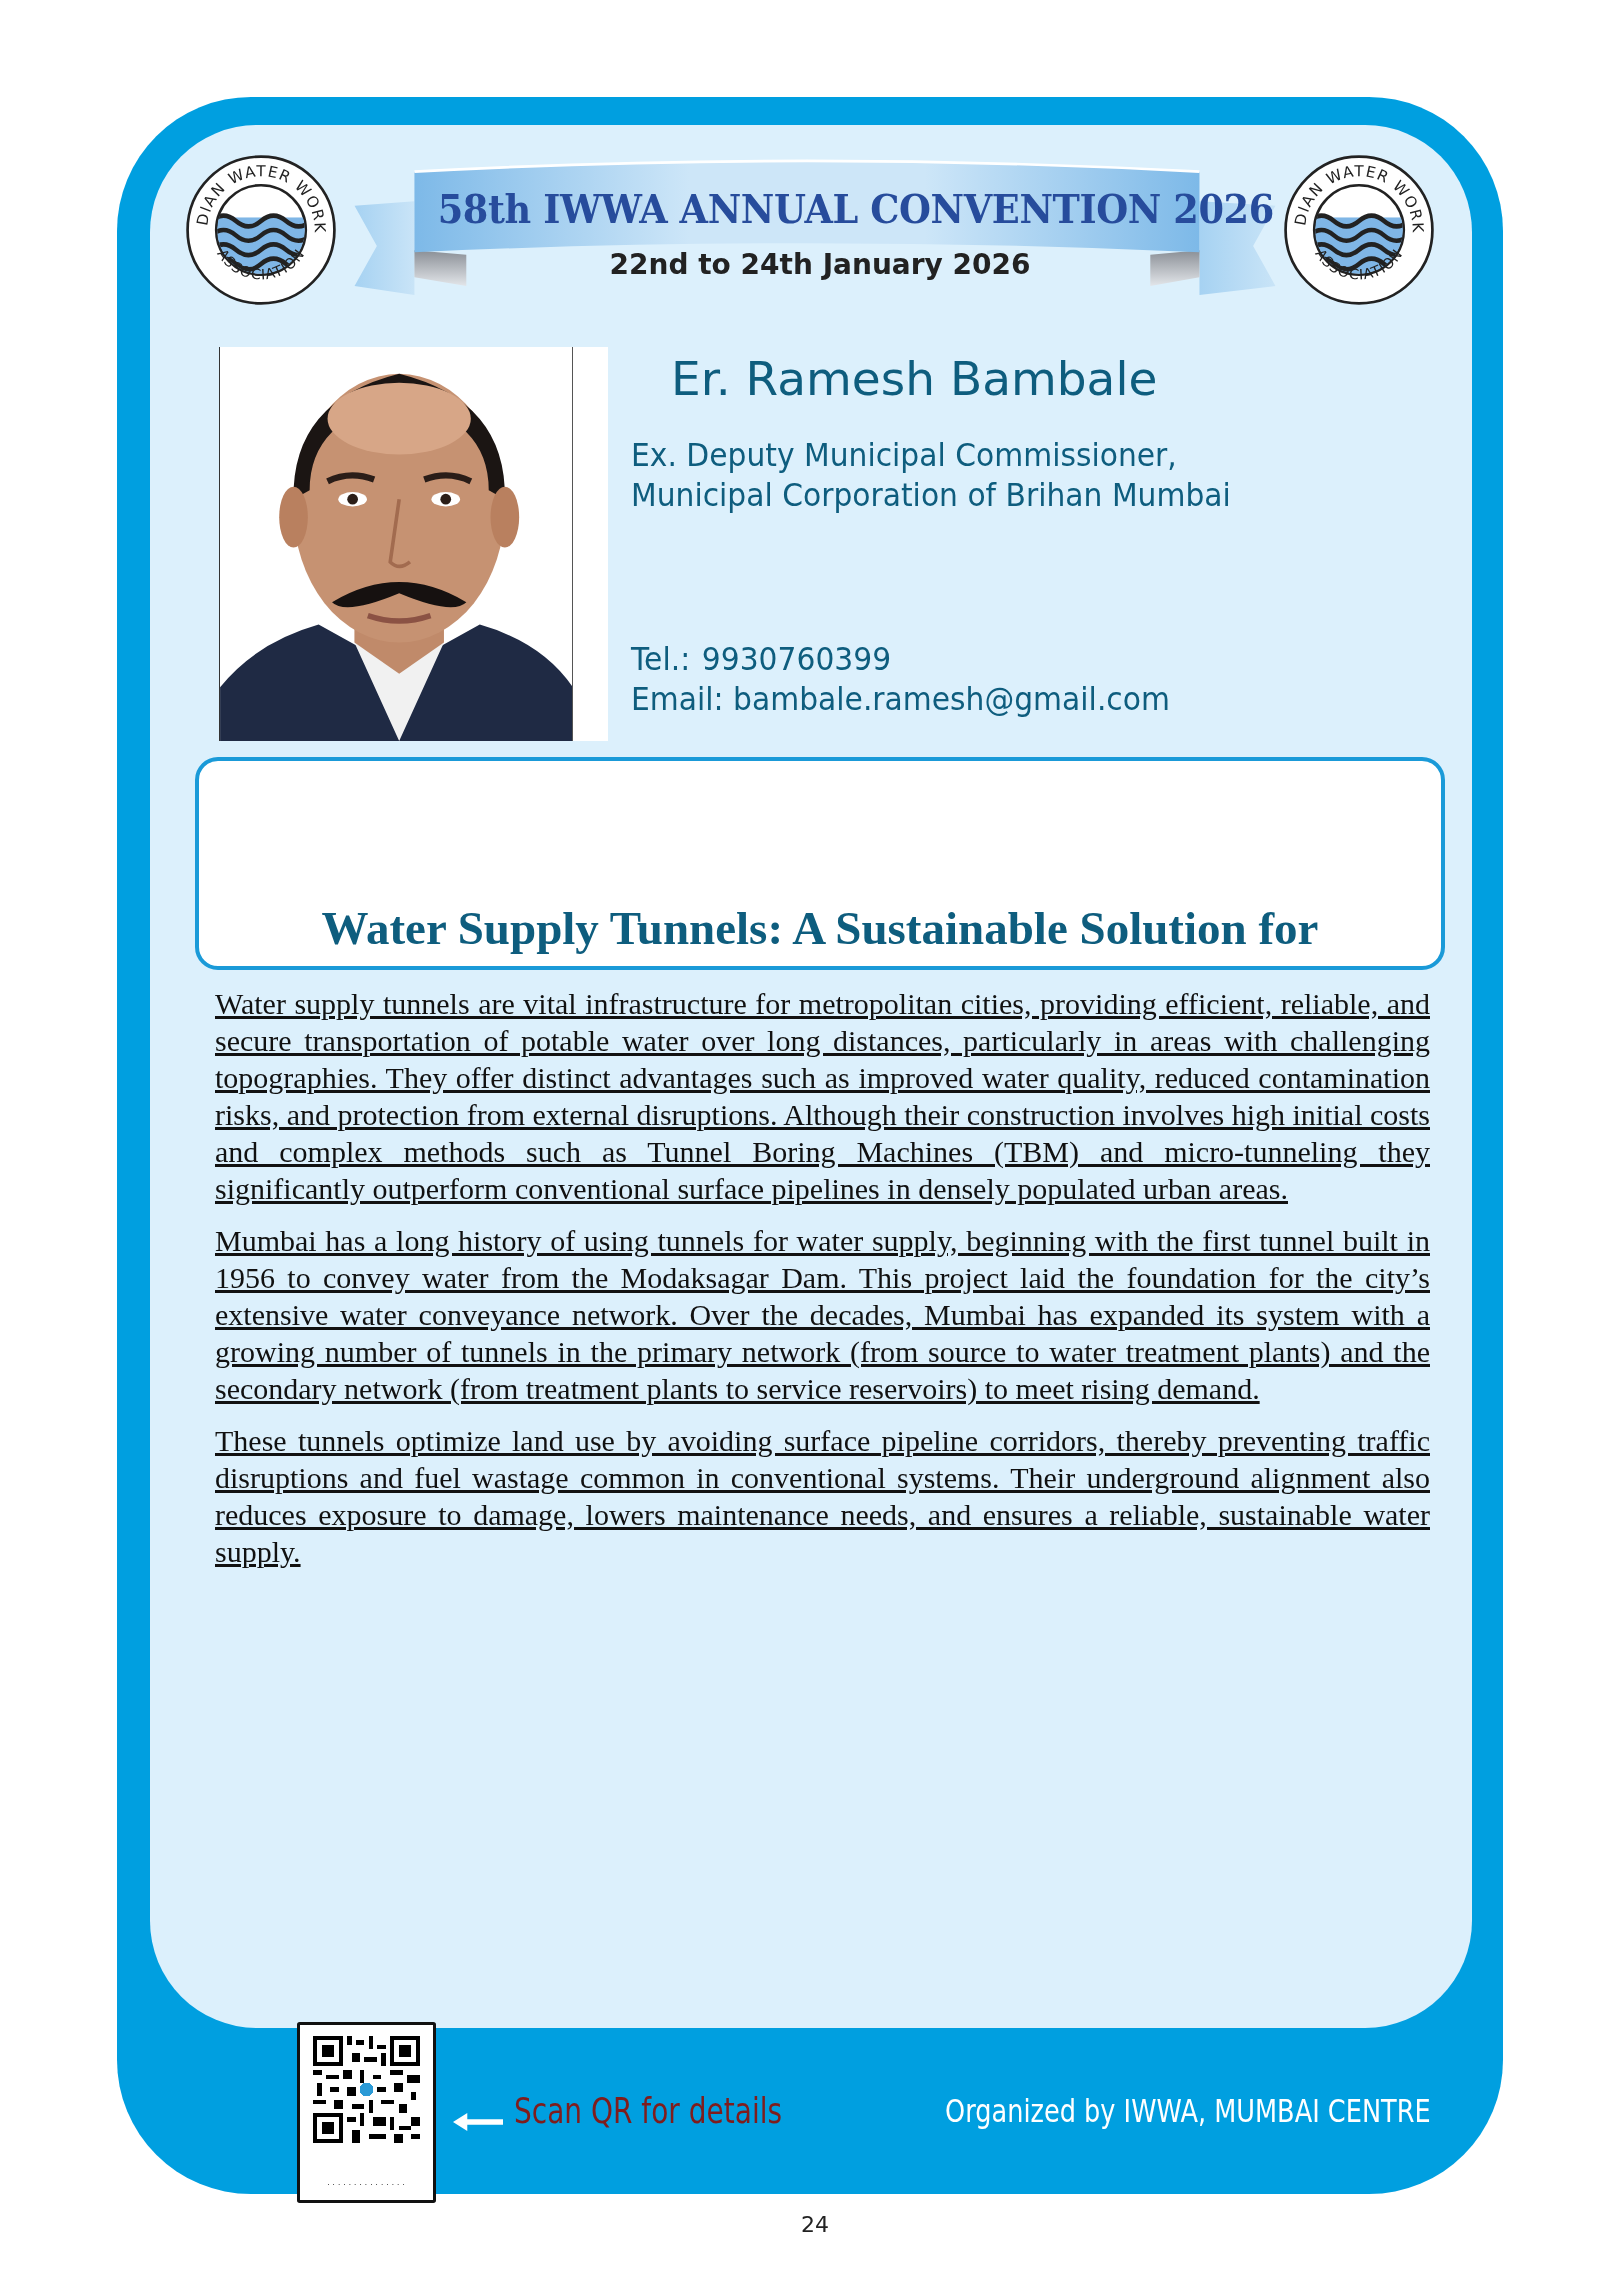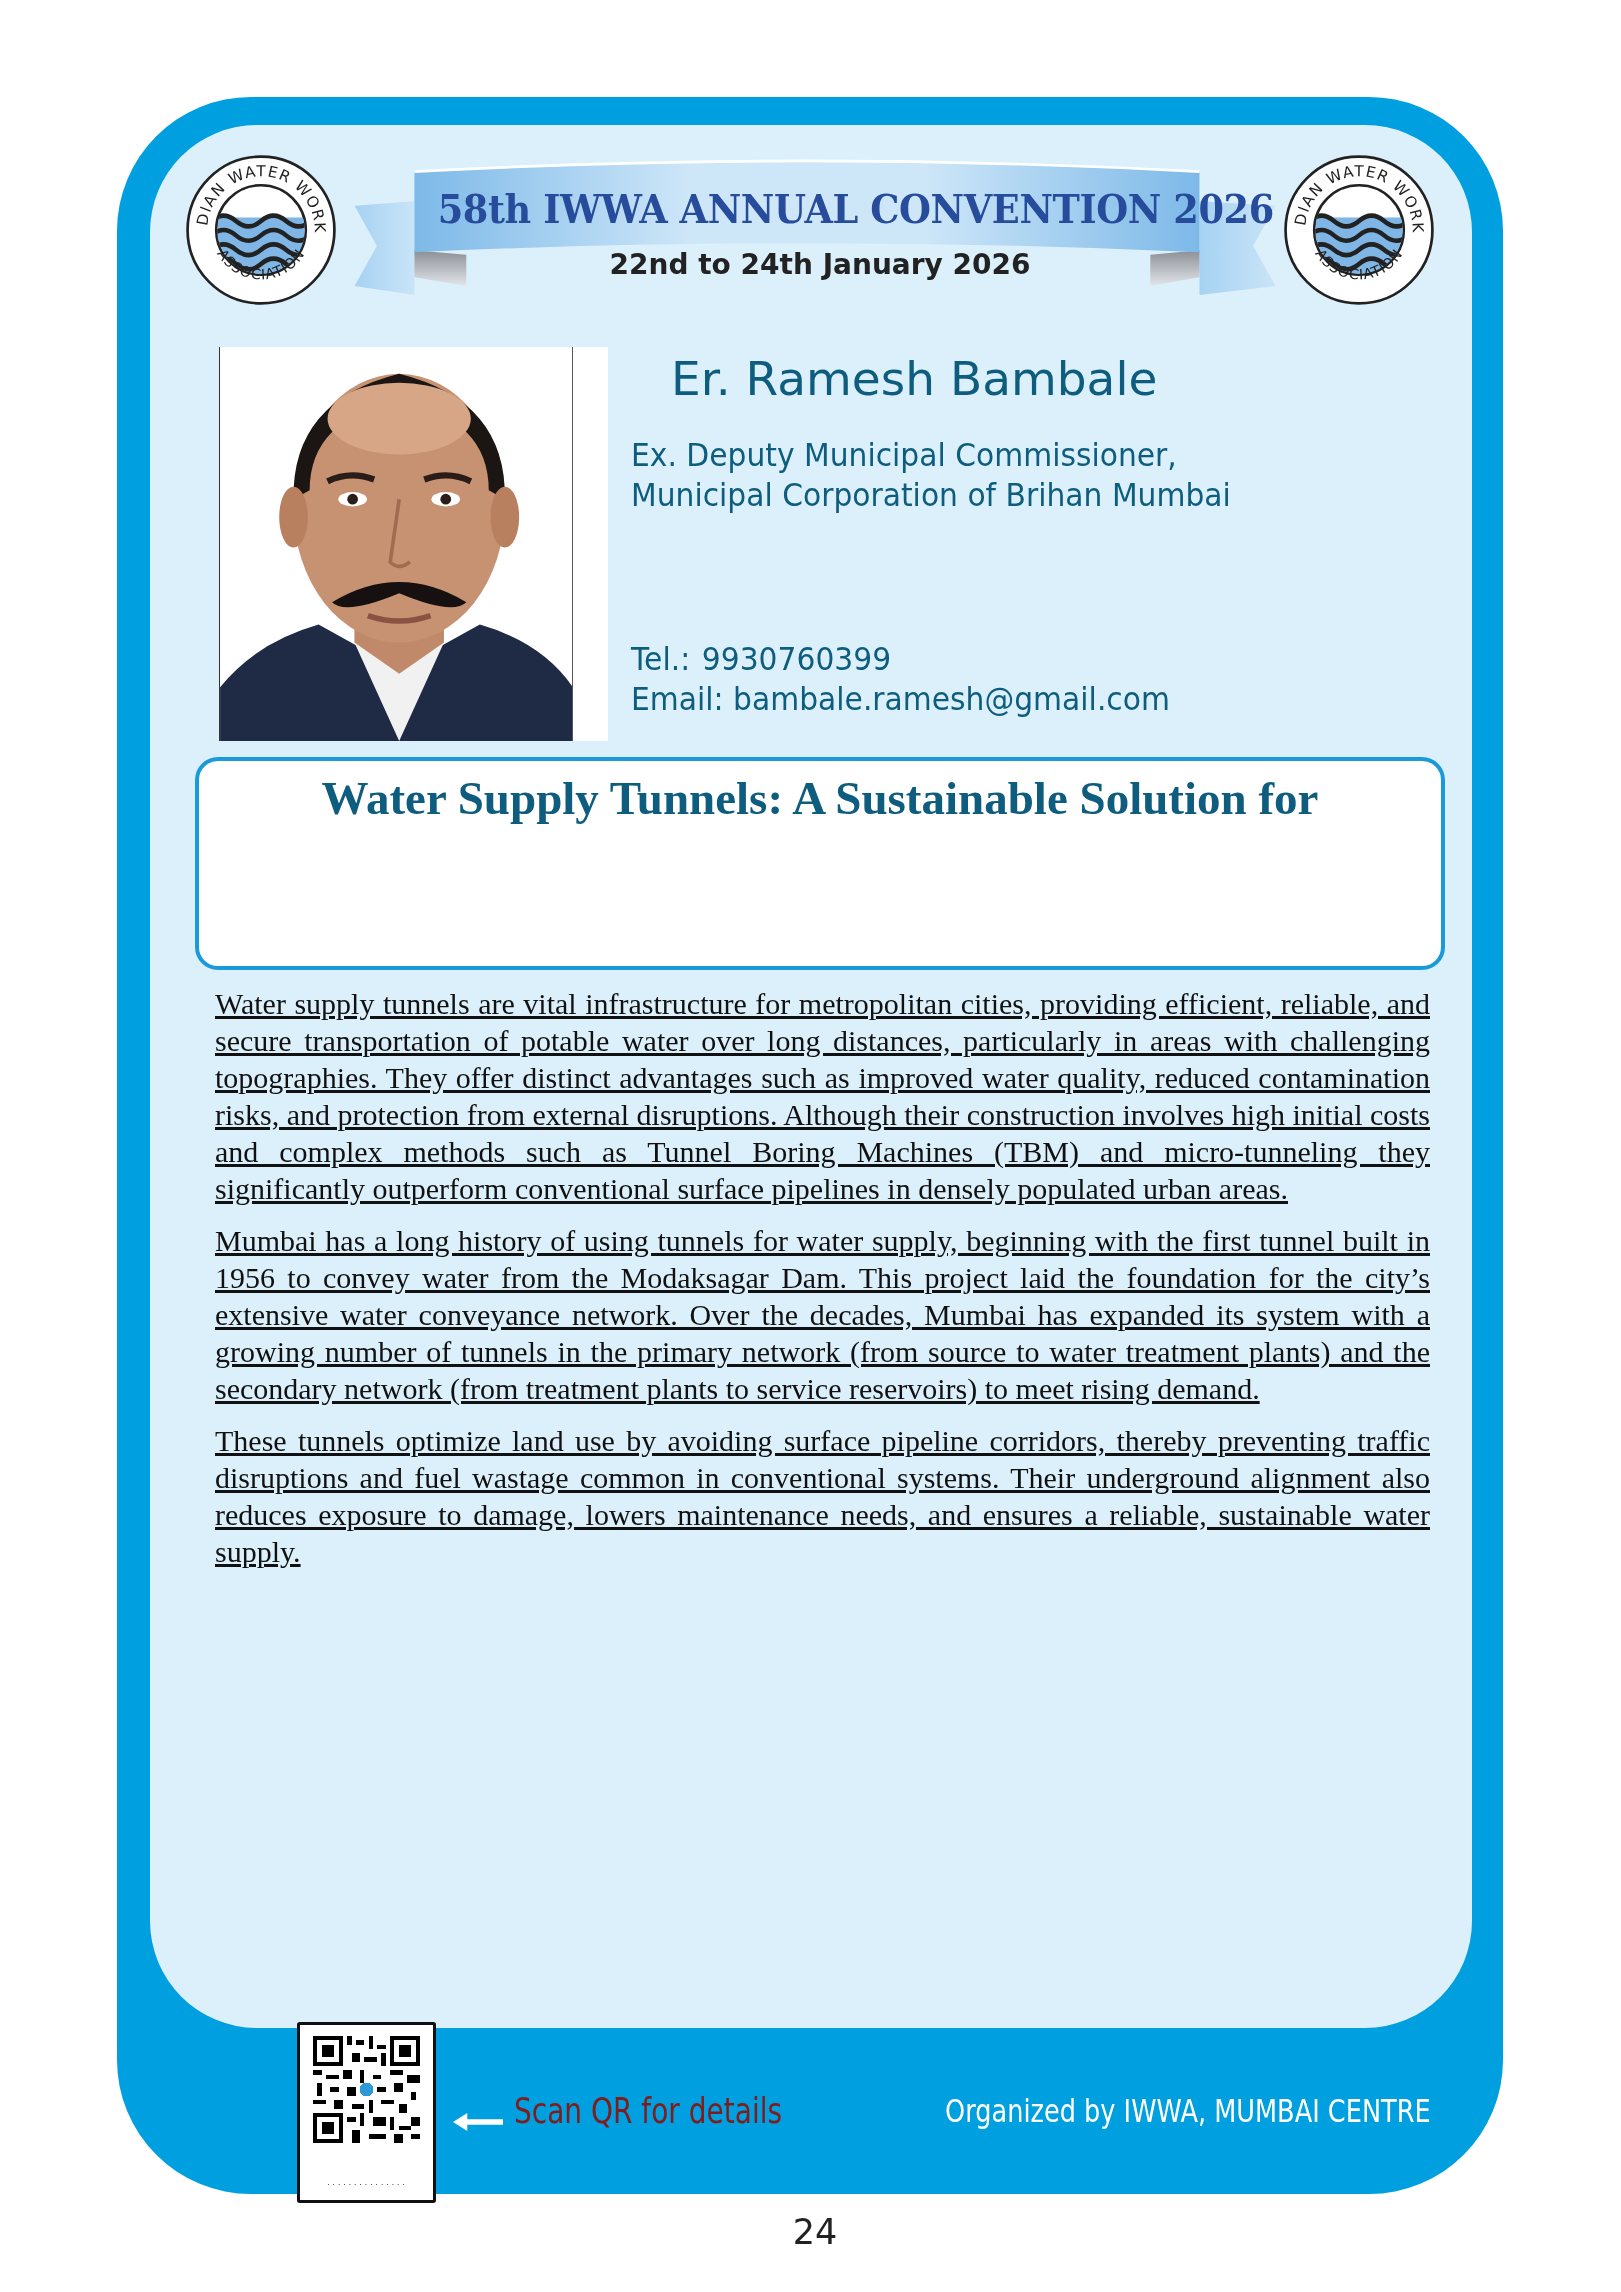--- a/index.html
+++ b/index.html
@@ -52,21 +52,21 @@
   .contact {
     position: absolute; left: 631px; top: 639px; font-size: 32px; line-height: 40px; color: #0e5d7e;
     white-space: nowrap; transform: scaleX(0.93); transform-origin: left;
   }
   .contact .tel-val { margin-left: 12.5px; }
 
   
   .title-box {
     position: absolute; left: 195px; top: 757px; width: 1250px; height: 213px;
     background: #ffffff; border: 4.5px solid #1a9ad8; border-radius: 23px;
-    display: flex; flex-direction: column; align-items: center; justify-content: space-between;
+    display: flex; flex-direction: column; align-items: center; justify-content: flex-end;
   }
   .title-box .t {
     font-family: "Liberation Serif", serif; font-weight: bold; font-size: 47px; color: #0e5d7e;
     line-height: 75px; text-align: center; white-space: nowrap;
   }
 
   
   .body-text {
     position: absolute; left: 215px; top: 985px; width: 1215px;
     font-family: "Liberation Serif", serif; font-size: 30px; line-height: 37px; color: #111;
@@ -90,21 +90,21 @@
   }
   .scan .arrow { width: 50px; height: 18px; margin-right: 10.7px; }
   .scan .label { transform: scaleX(0.8); transform-origin: left; display: inline-block; }
   .organized {
     position: absolute; left: 945px; top: 2092px; height: 39px; line-height: 39px;
     color: #ffffff; font-size: 32px; white-space: nowrap;
     transform: scaleX(0.8); transform-origin: left;
   }
   .page-num {
     position: absolute; left: 788px; top: 2212px; width: 54px; text-align: center;
-    font-size: 35px; color: #222;
+    font-size: 22px; color: #222;
   }
 </style>
 </head>
 <body>
 
 <div class="frame"></div>
 <div class="panel"></div>
 
 <div class="logo left">
   <svg width="154" height="154" viewBox="0 0 172 172">

